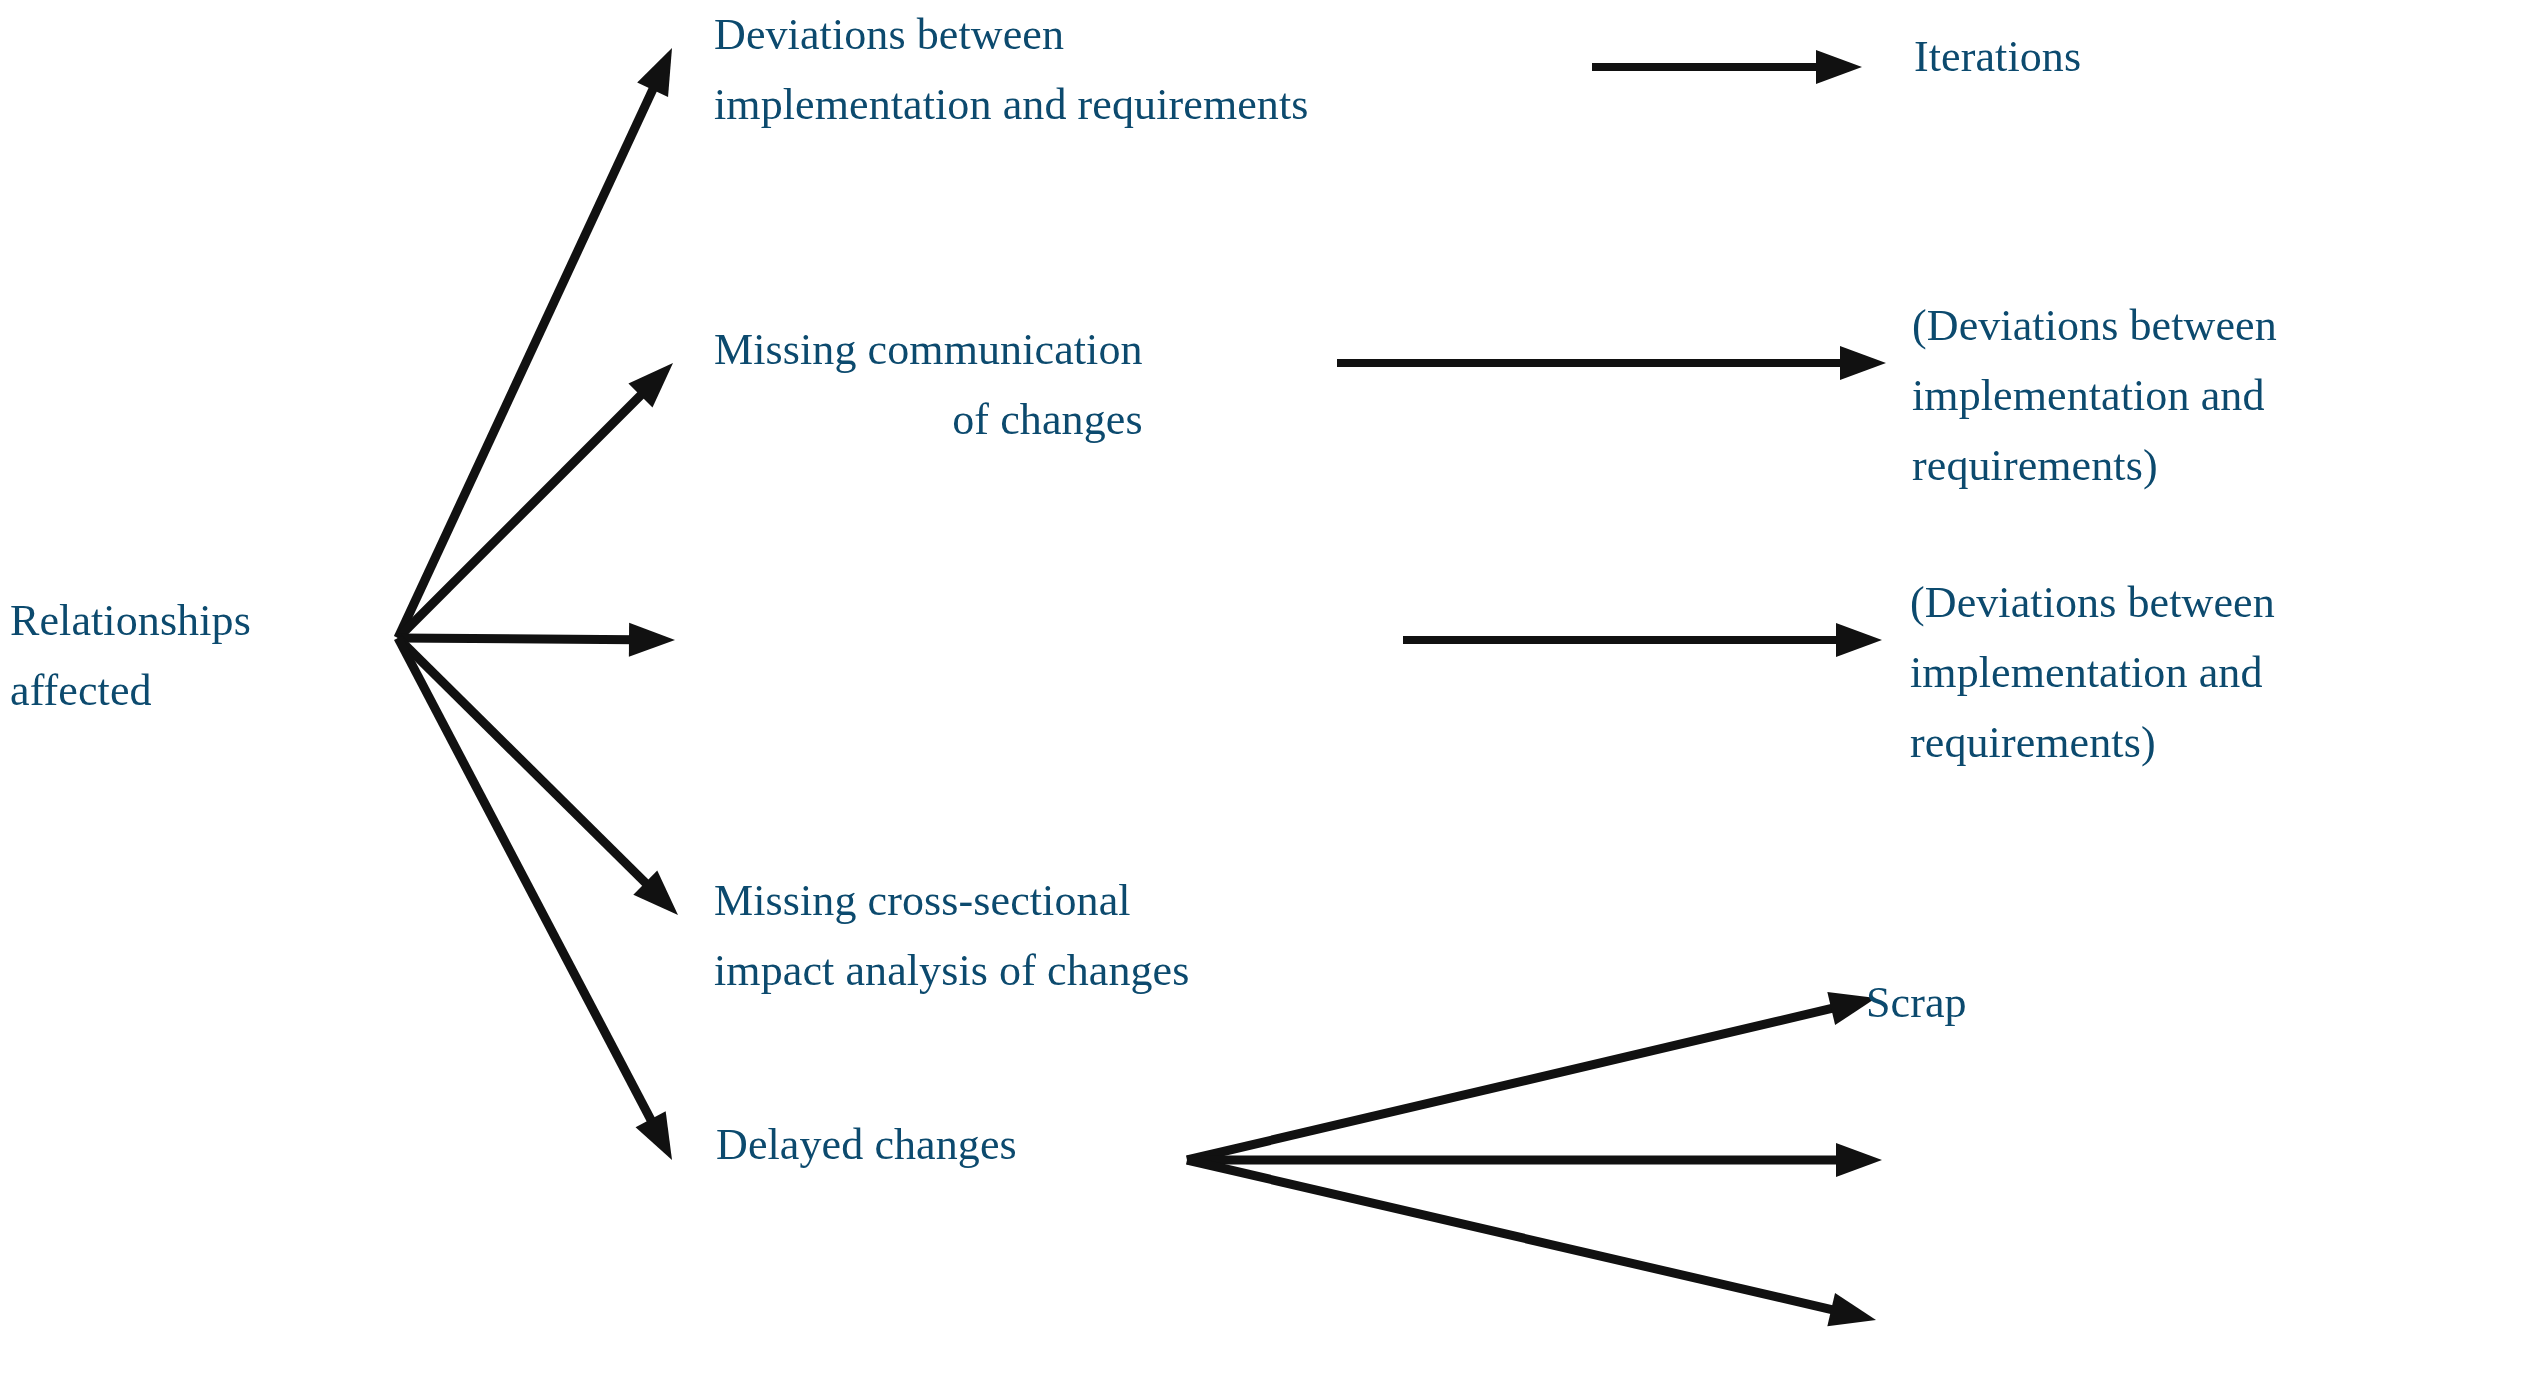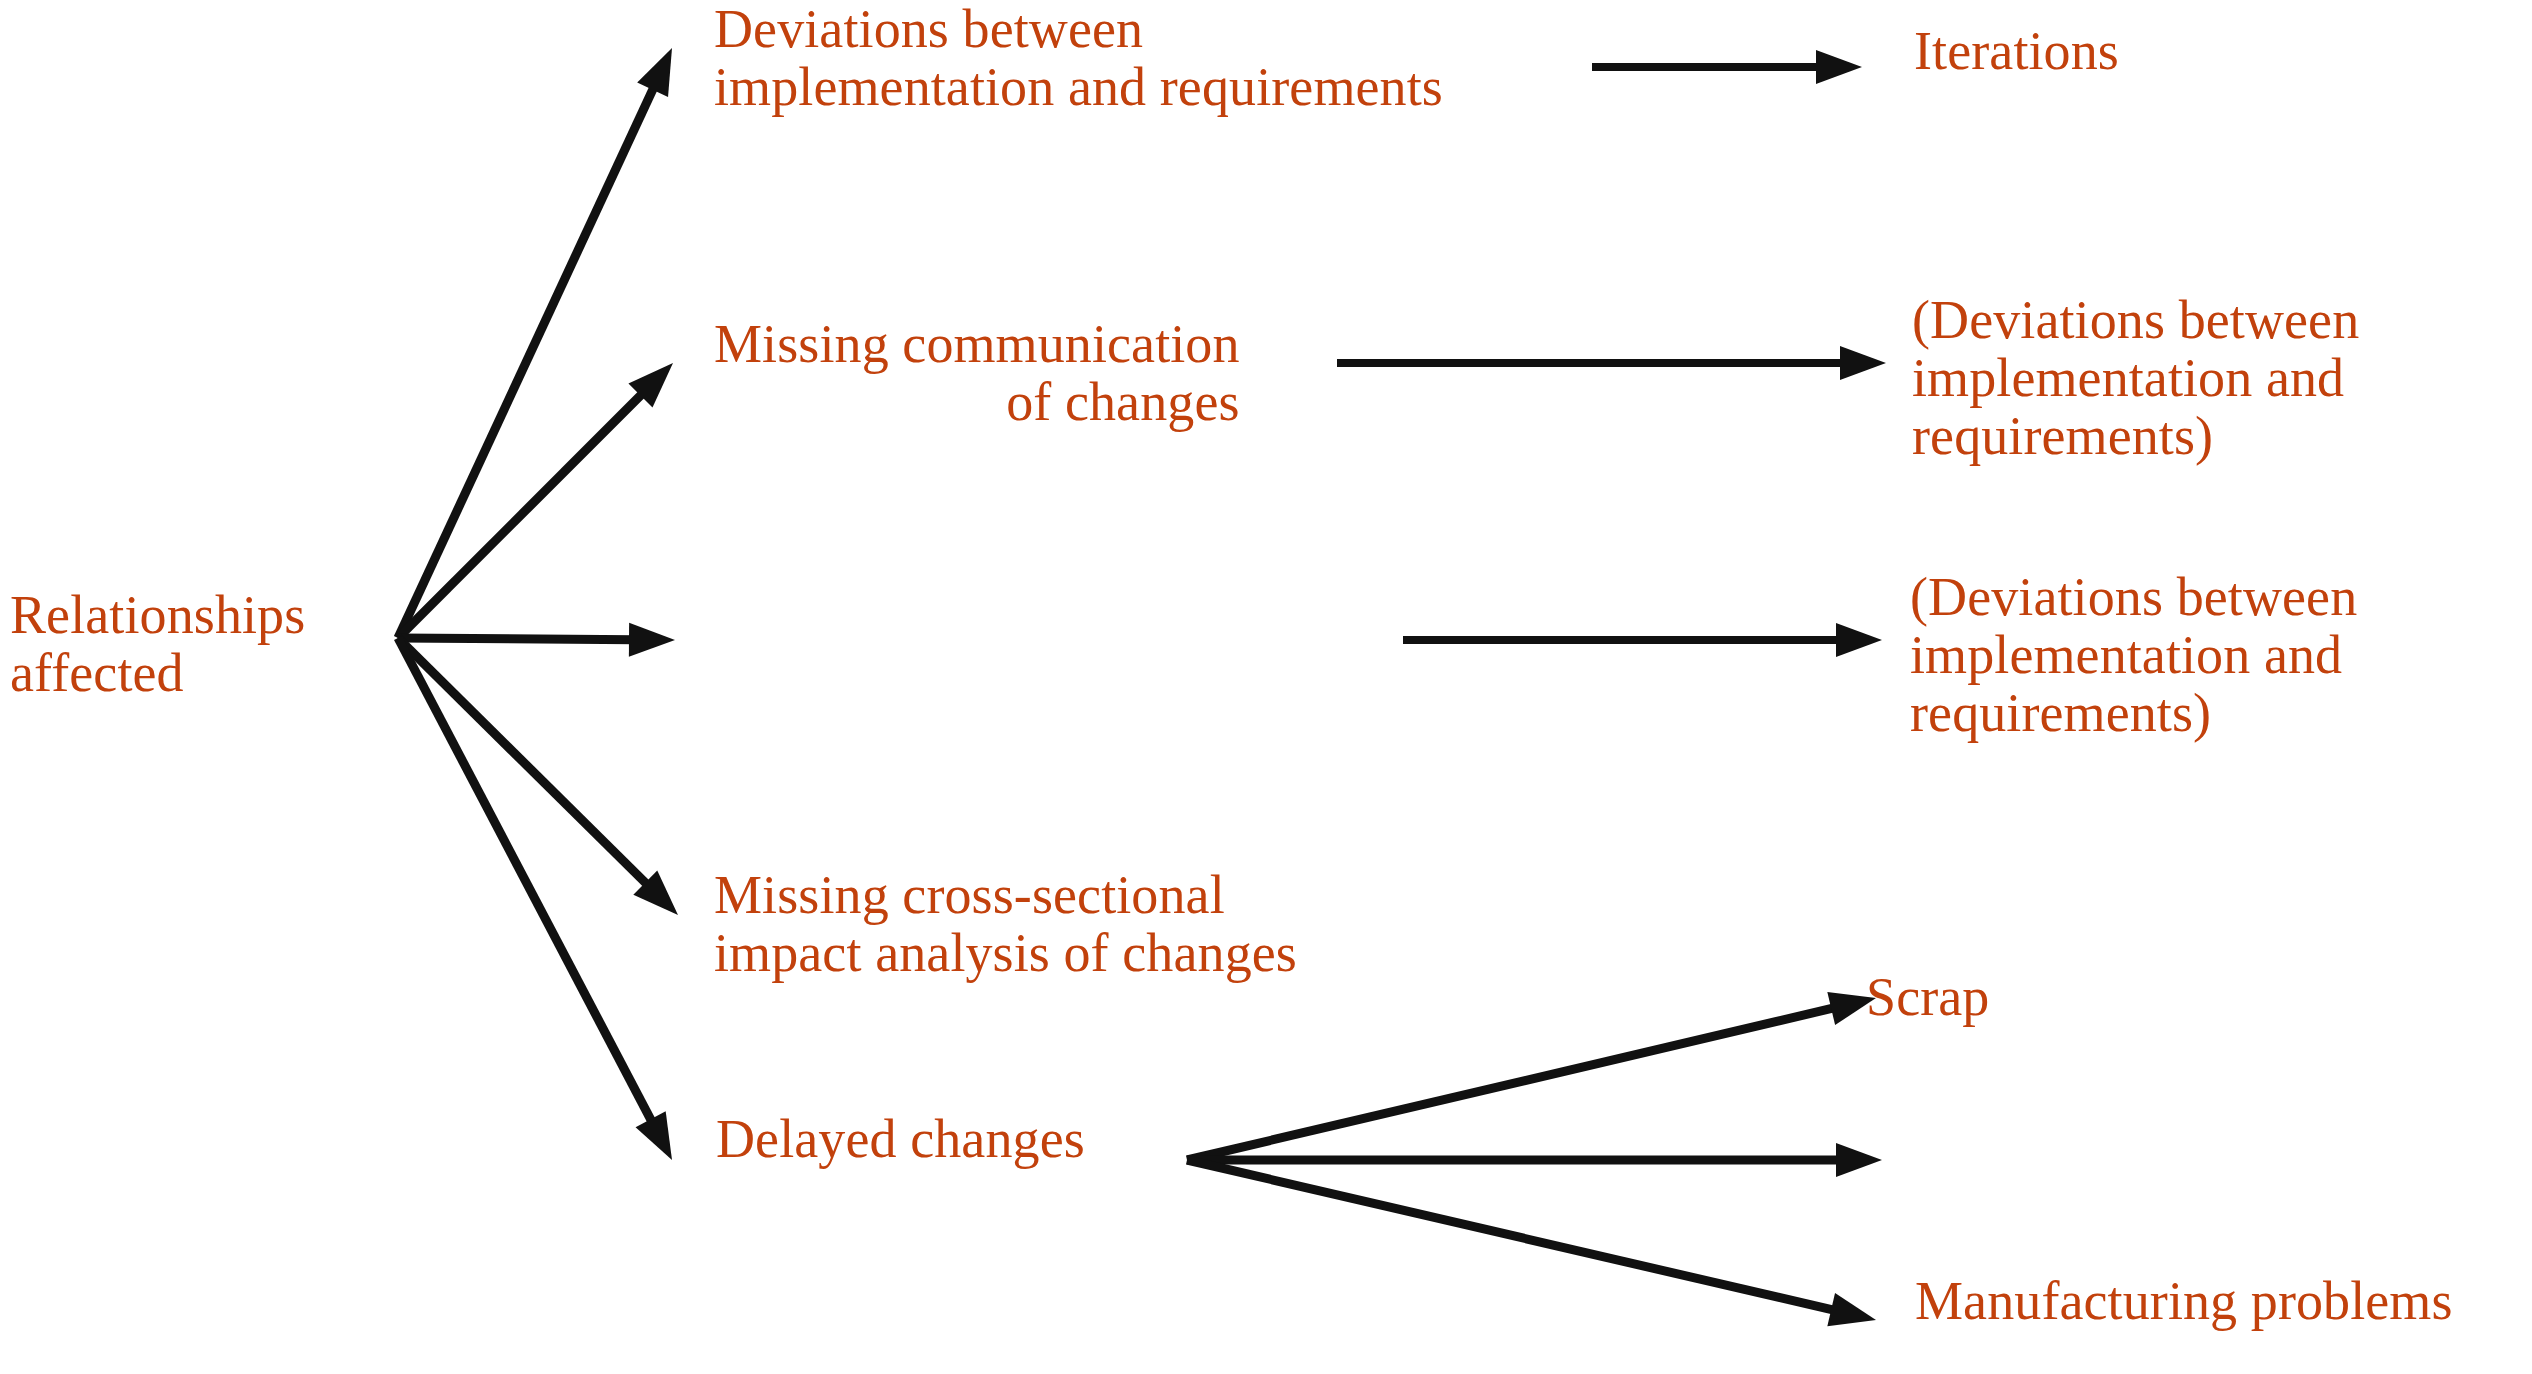--- a/index.html
+++ b/index.html
@@ -20,23 +20,23 @@
   #edges {
     position: absolute;
     left: 0;
     top: 0;
     width: 2532px;
     height: 1374px;
     pointer-events: none;
   }
   .node {
     position: absolute;
-    font-size: 54px;
-    line-height: 58px;
-    color: #c2410c;
+    font-size: 44px;
+    line-height: 70px;
+    color: #0c4a6e;
     white-space: pre-line;
     letter-spacing: 0.1px;
   }
   .node-root      { left: 10px;   top: 586px; }
   .node-c1        { left: 714px;  top: 0px;    }
   .node-c2        { left: 714px;  top: 315px; text-align: right;  }
   .node-c3        { left: 714px;  top: 592px;  }
   .node-c4        { left: 714px;  top: 866px;  }
   .node-c5        { left: 716px;  top: 1110px; }
   .node-e1        { left: 1914px; top: 22px;   }
@@ -88,15 +88,14 @@
   <div class="node node-c5">Delayed changes</div>
 
   <div class="node node-e1">Iterations</div>
   <div class="node node-e2">(Deviations between
 implementation and
 requirements)</div>
   <div class="node node-e3">(Deviations between
 implementation and
 requirements)</div>
   <div class="node node-e4">Scrap</div>
-  <div class="node node-e6">Manufacturing problems</div>
 
 </div>
 
 </body></html>

